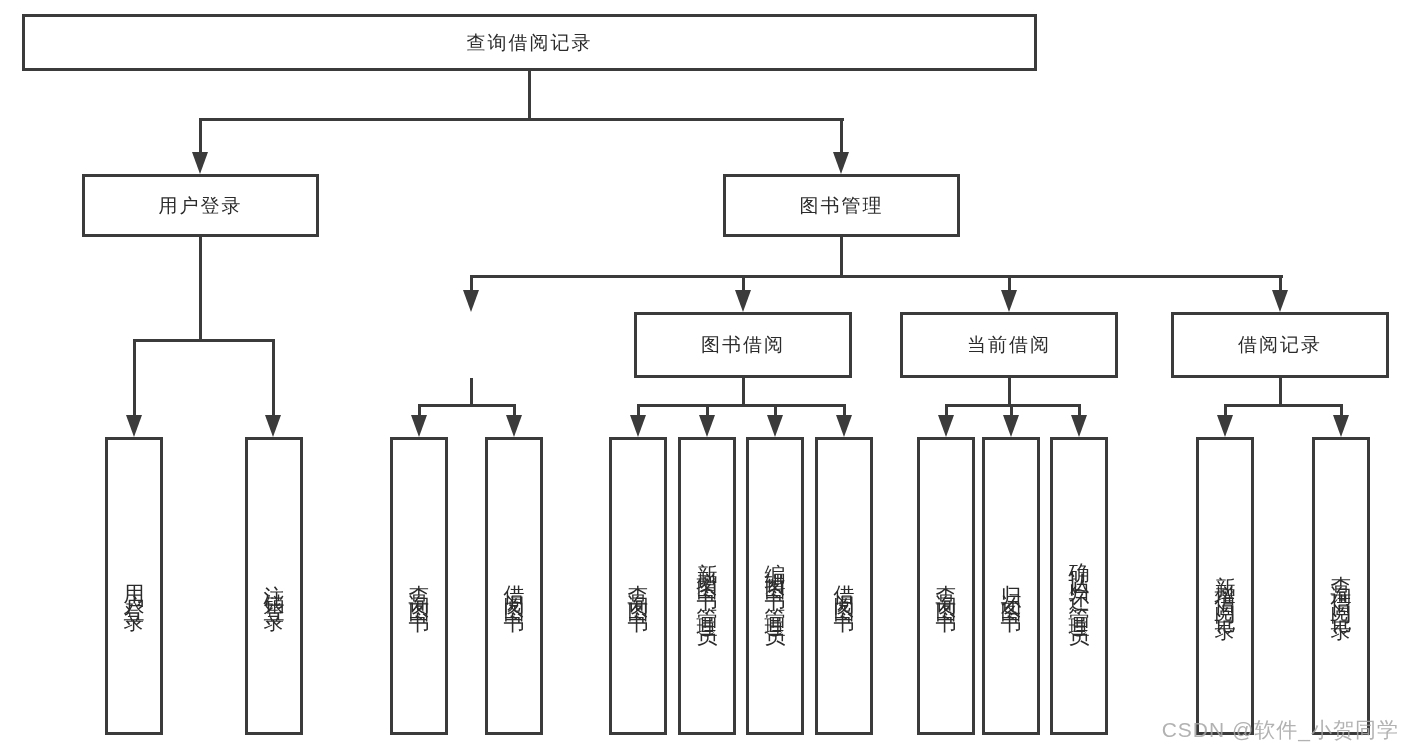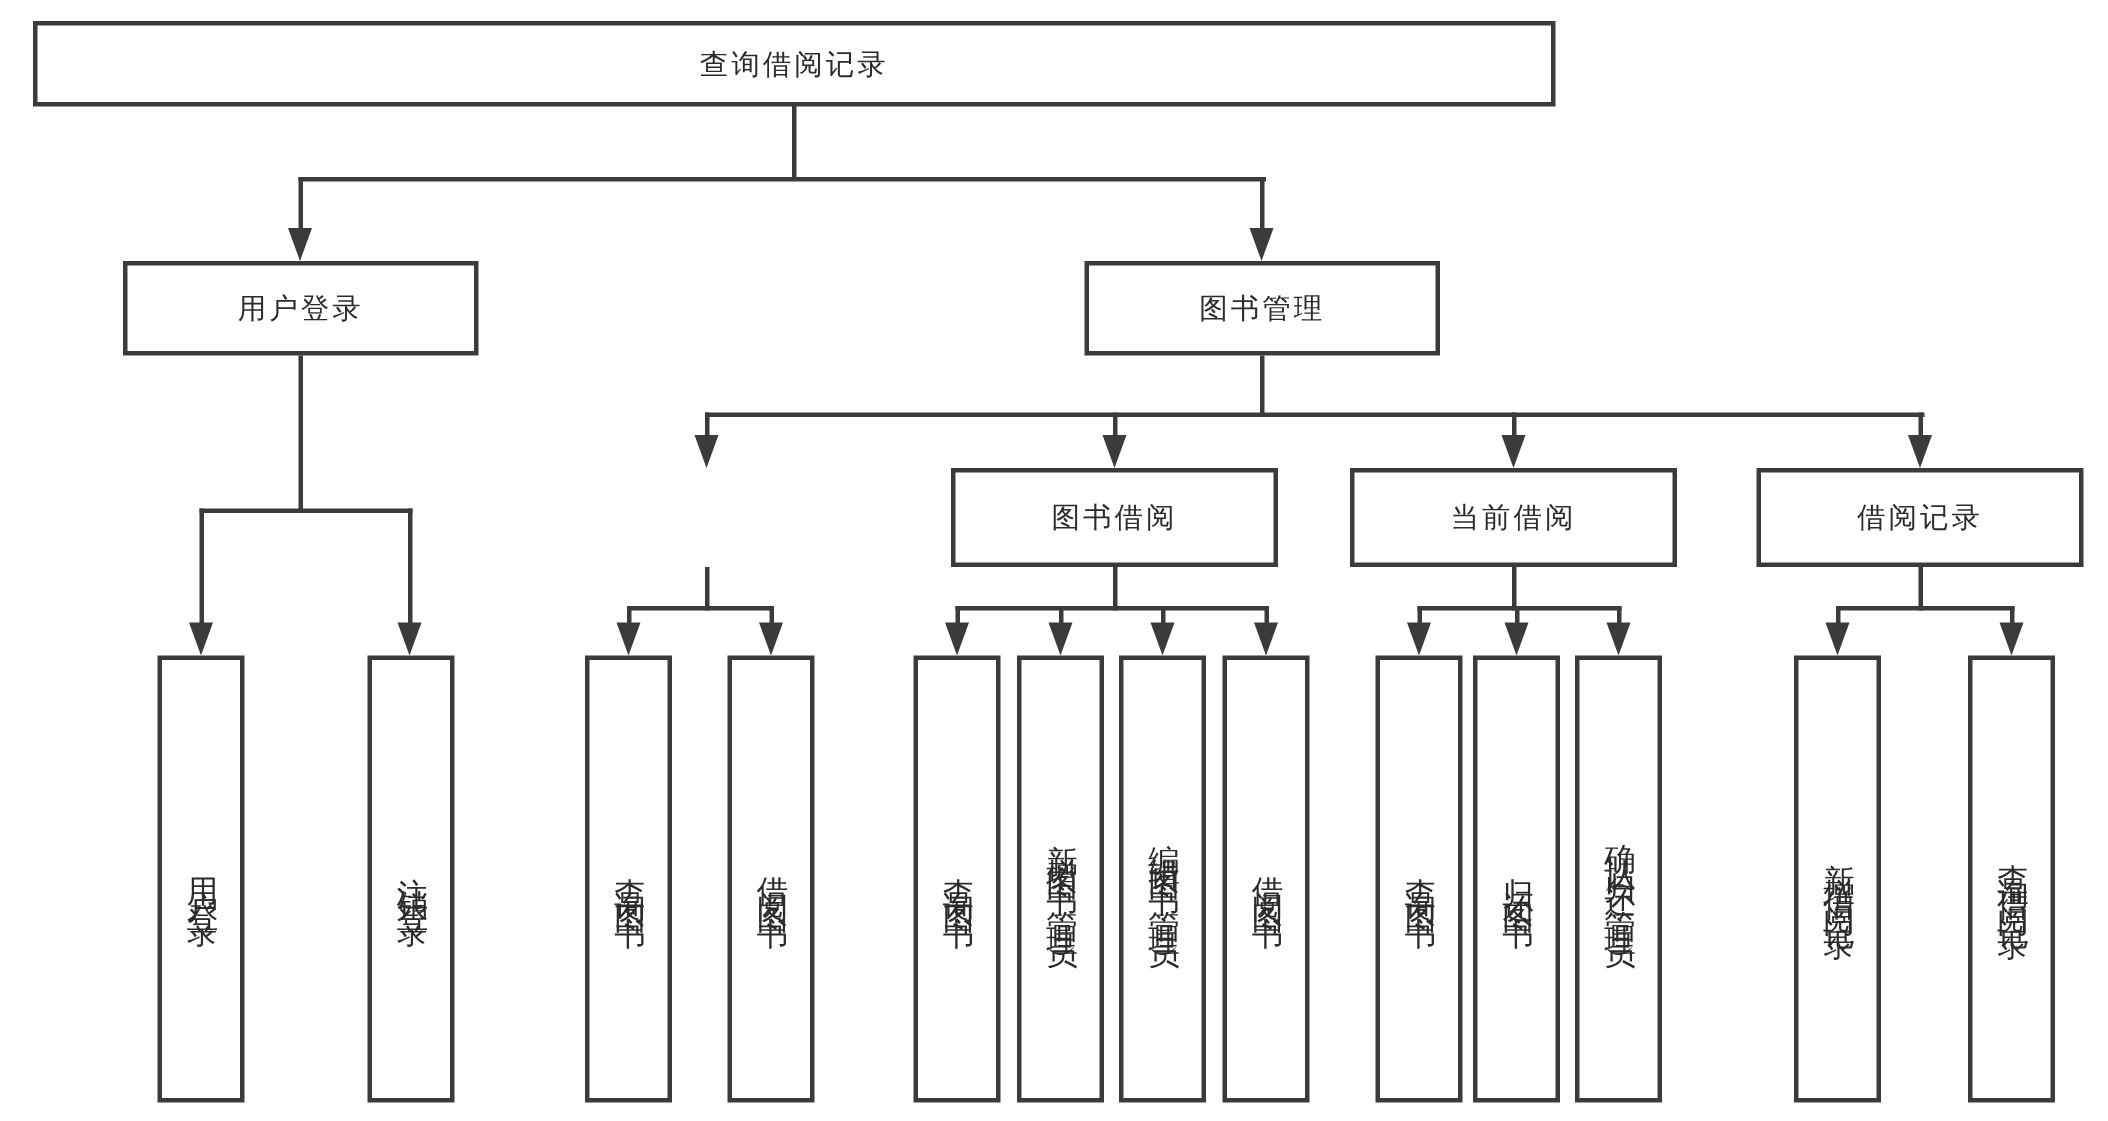--- a/index.html
+++ b/index.html
@@ -104,14 +104,15 @@
   <div class="box vbox" style="left:746px; top:437px; width:58px; height:298px;">编辑图书（管理员）</div>
   <div class="box vbox" style="left:815px; top:437px; width:58px; height:298px;">借阅图书</div>
 
   <div class="box vbox" style="left:917px; top:437px; width:58px; height:298px;">查询图书</div>
   <div class="box vbox" style="left:982px; top:437px; width:58px; height:298px;">归还图书</div>
   <div class="box vbox" style="left:1050px; top:437px; width:58px; height:298px;">确认归还（管理员）</div>
 
   <div class="box vbox" style="left:1196px; top:437px; width:58px; height:298px;">新增借阅记录</div>
   <div class="box vbox" style="left:1312px; top:437px; width:58px; height:298px;">查询借阅记录</div>
 
+  <div class="watermark">CSDN @软件_小贺同学</div>
 
 </div>
 
 </body></html>

